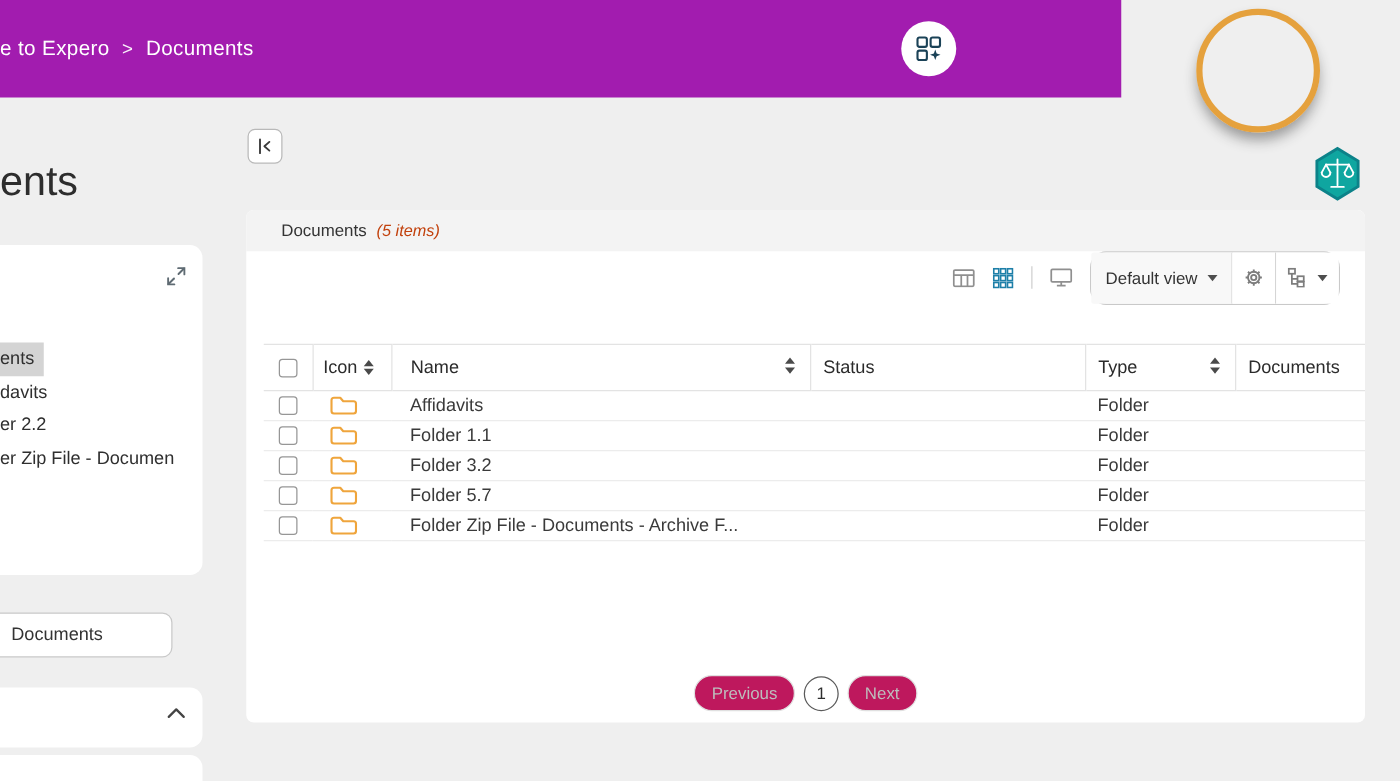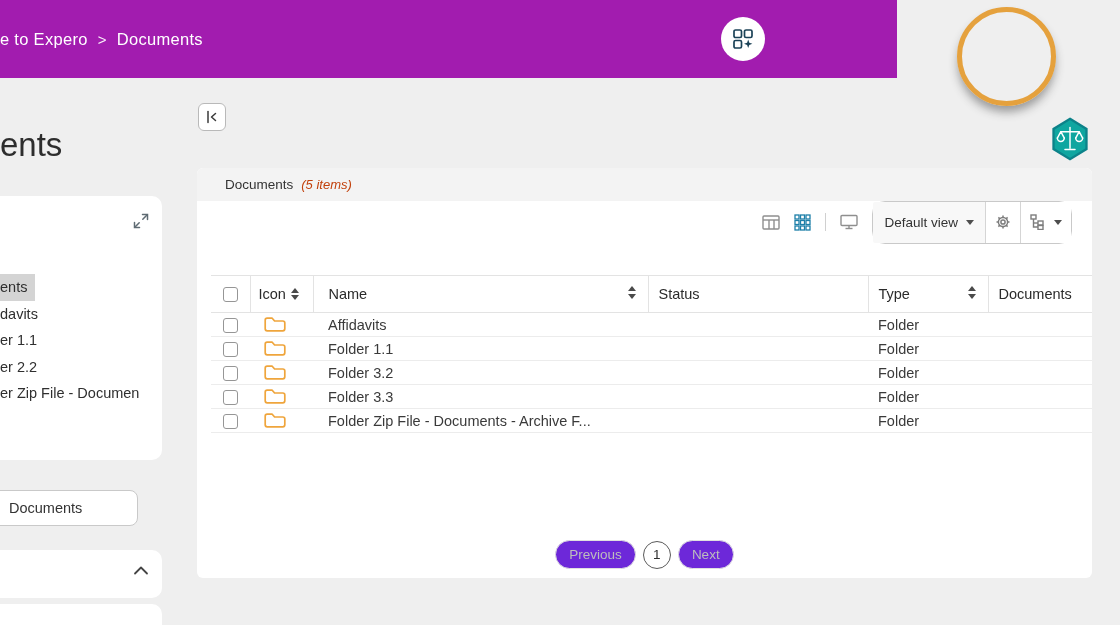--- a/index.html
+++ b/index.html
@@ -92,21 +92,21 @@
   .folder-icon { display:inline-flex; vertical-align:middle; }
   .sort-arrows { display:inline-flex; flex-direction:column; gap:2.5px; cursor:pointer; }
   .tri-up { width:0; height:0; border-left:4px solid transparent; border-right:4px solid transparent;
             border-bottom:5px solid #4a4a4a; }
   .tri-down { width:0; height:0; border-left:4px solid transparent; border-right:4px solid transparent;
               border-top:5px solid #4a4a4a; }
 
   
   .pagination { position:absolute; left:0; right:0; bottom:9px; display:flex; justify-content:center;
                 align-items:center; gap:7px; }
-  .page-btn { border:1px solid #e0e0e0; background:#6d28d9; border-radius:15px; padding:6px 13px;
+  .page-btn { border:1px solid #e0e0e0; background:#be185d; border-radius:15px; padding:6px 13px;
               color:#bdbdbd; font-size:13.5px; font-family:inherit; cursor:pointer; }
   .page-current { width:28px; height:28px; border-radius:50%; border:1px solid #5a5a5a; background:#fff;
                   color:#2e2e2e; font-size:13.5px; font-family:inherit; display:flex; align-items:center;
                   justify-content:center; cursor:pointer; }
 </style>
 </head>
 <body>
 
 <div class="screen">
 
@@ -137,21 +137,20 @@
       <svg width="18" height="18" viewBox="0 0 18 18" fill="none" stroke="#5f6b73" stroke-width="1.5" stroke-linecap="round">
         <path d="M10.5 2.5 H15.5 V7.5"></path>
         <path d="M7.5 15.5 H2.5 V10.5"></path>
         <path d="M15.2 2.8 L10.8 7.2"></path>
         <path d="M2.8 15.2 L7.2 10.8"></path>
       </svg>
     </span>
     <ul class="tree-list">
       <li><span class="tree-label selected">ents</span></li>
       <li><span class="tree-label">davits</span></li>
-      <li><span class="tree-label">er 1.1</span></li>
       <li><span class="tree-label">er 2.2</span></li>
       <li><span class="tree-label">er Zip File - Documen</span></li>
     </ul>
   </div>
 
   <input class="sidebar-filter" value="Documents" style="">
 
   <div class="sidebar-section">
     <span class="chevron-up">
       <svg width="16" height="9" viewBox="0 0 16 9" fill="none">
@@ -325,21 +324,21 @@
           <td>Folder</td>
           <td></td>
         </tr>
         <tr class="doc-row">
           <td class="col-check"><span class="checkbox"></span></td>
           <td class="col-icon"><span class="folder-icon">
             <svg width="22" height="17" viewBox="0 0 22 17" fill="none">
                   <path d="M1.2 4.2 C1.2 3.1 2.1 2.2 3.2 2.2 H8.2 L10.6 5 H18.8 C19.9 5 20.8 5.9 20.8 7 V12.8 C20.8 13.9 19.9 14.8 18.8 14.8 H3.2 C2.1 14.8 1.2 13.9 1.2 12.8 Z" stroke="#efa53c" stroke-width="1.7" stroke-linejoin="round"></path>
                 </svg>
           </span></td>
-          <td class="col-name">Folder 3.3</td>
+          <td class="col-name">Folder 5.7</td>
           <td></td>
           <td>Folder</td>
           <td></td>
         </tr>
         <tr class="doc-row">
           <td class="col-check"><span class="checkbox"></span></td>
           <td class="col-icon"><span class="folder-icon">
             <svg width="22" height="17" viewBox="0 0 22 17" fill="none">
                   <path d="M1.2 4.2 C1.2 3.1 2.1 2.2 3.2 2.2 H8.2 L10.6 5 H18.8 C19.9 5 20.8 5.9 20.8 7 V12.8 C20.8 13.9 19.9 14.8 18.8 14.8 H3.2 C2.1 14.8 1.2 13.9 1.2 12.8 Z" stroke="#efa53c" stroke-width="1.7" stroke-linejoin="round"></path>
                 </svg>

